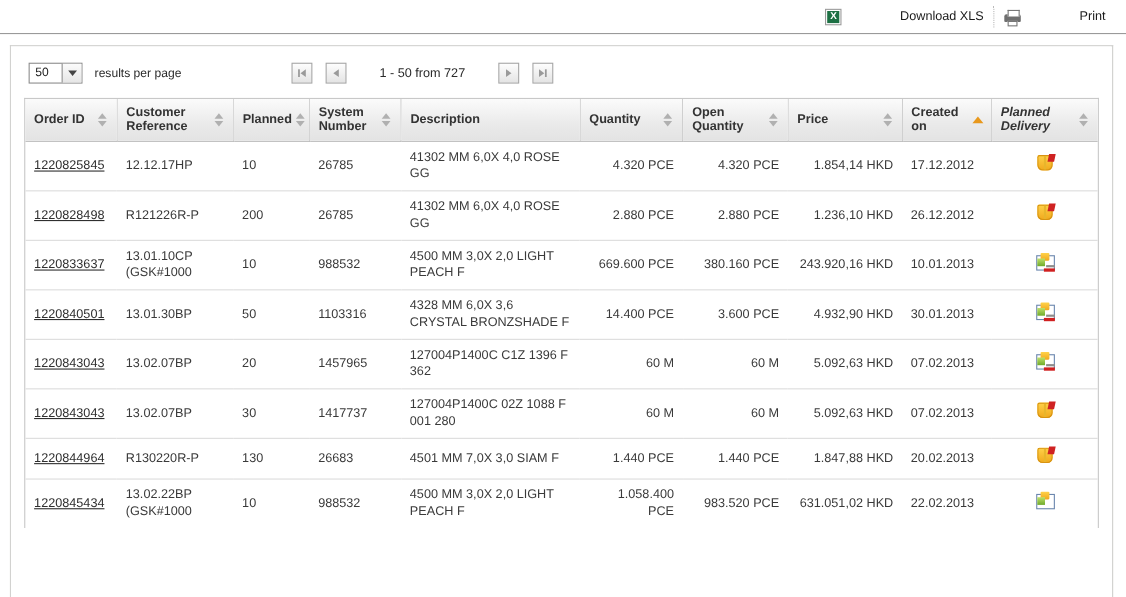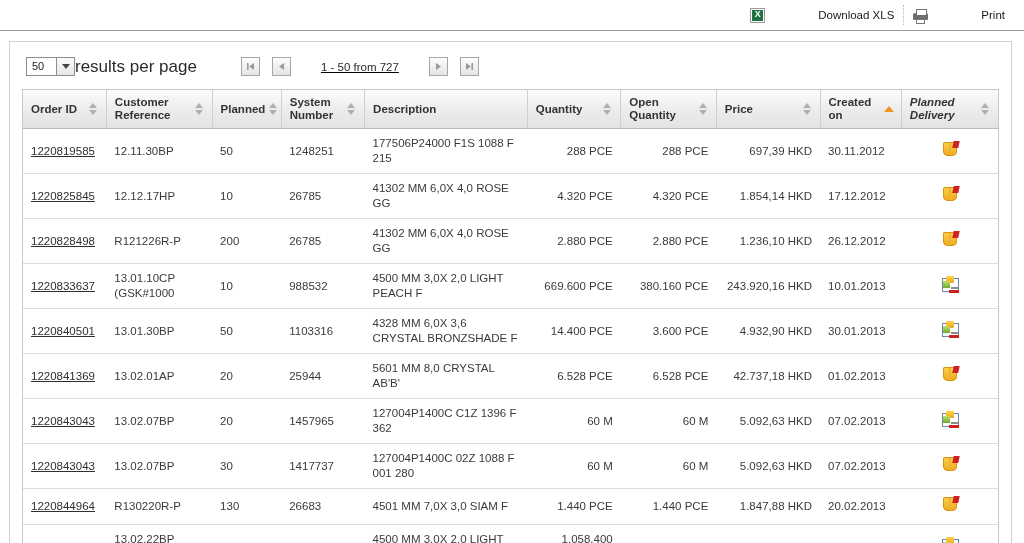--- a/index.html
+++ b/index.html
@@ -124,30 +124,30 @@
     position: relative;
   }
   .rpp-arrow::after {
     content: "";
     width: 0; height: 0;
     border-left: 4px solid transparent;
     border-right: 4px solid transparent;
     border-top: 5px solid #444;
   }
   .rpp-label {
-    font-size: 17px;
+    margin-left: 11px;
+    font-size: 11px;
     color: #2b2b2b;
   }
 
   .pager {
     display: flex;
     align-items: center;
     gap: 0px;
-    margin-left: 44px;
-    text-decoration: underline;
+    margin-left: 100px;
   }
   .pg-btn {
     width: 19px; height: 19px;
     border: 1px solid #a6a6a6;
     background: linear-gradient(#fdfdfd, #e4e4e4);
     display: flex; align-items: center; justify-content: center;
     cursor: pointer;
     color: #8f8f8f;
     font-size: 8px;
     line-height: 1;
@@ -428,32 +428,20 @@
                     <span class="sorter">
                       <span class="up"></span>
                       <span class="dn"></span>
                     </span>
                   </div>
                 </th>
               </tr>
           </thead>
           <tbody>
               <tr>
-                <td><span class="order-link">1220819585</span></td>
-                <td>12.11.30BP</td>
-                <td>50</td>
-                <td>1248251</td>
-                <td>177506P24000 F1S 1088 F 215</td>
-                <td class="num">288 PCE</td>
-                <td class="num">288 PCE</td>
-                <td class="num">697,39 HKD</td>
-                <td>30.11.2012</td>
-                <td class="ctr"><span class="dl-ico dl-box"><span class="mark"></span></span></td>
-              </tr>
-              <tr>
                 <td><span class="order-link">1220825845</span></td>
                 <td>12.12.17HP</td>
                 <td>10</td>
                 <td>26785</td>
                 <td>41302 MM 6,0X 4,0 ROSE GG</td>
                 <td class="num">4.320 PCE</td>
                 <td class="num">4.320 PCE</td>
                 <td class="num">1.854,14 HKD</td>
                 <td>17.12.2012</td>
                 <td class="ctr"><span class="dl-ico dl-box"><span class="mark"></span></span></td>
@@ -488,32 +476,20 @@
                 <td>50</td>
                 <td>1103316</td>
                 <td>4328 MM 6,0X 3,6 CRYSTAL BRONZSHADE F</td>
                 <td class="num">14.400 PCE</td>
                 <td class="num">3.600 PCE</td>
                 <td class="num">4.932,90 HKD</td>
                 <td>30.01.2013</td>
                 <td class="ctr"><span class="dl-ico dl-clip"><span class="pkg"></span><span class="bar2"></span><span class="bar"></span></span></td>
               </tr>
               <tr>
-                <td><span class="order-link">1220841369</span></td>
-                <td>13.02.01AP</td>
-                <td>20</td>
-                <td>25944</td>
-                <td>5601 MM 8,0 CRYSTAL AB'B'</td>
-                <td class="num">6.528 PCE</td>
-                <td class="num">6.528 PCE</td>
-                <td class="num">42.737,18 HKD</td>
-                <td>01.02.2013</td>
-                <td class="ctr"><span class="dl-ico dl-box"><span class="mark"></span></span></td>
-              </tr>
-              <tr>
                 <td><span class="order-link">1220843043</span></td>
                 <td>13.02.07BP</td>
                 <td>20</td>
                 <td>1457965</td>
                 <td>127004P1400C C1Z 1396 F 362</td>
                 <td class="num">60 M</td>
                 <td class="num">60 M</td>
                 <td class="num">5.092,63 HKD</td>
                 <td>07.02.2013</td>
                 <td class="ctr"><span class="dl-ico dl-clip"><span class="pkg"></span><span class="bar2"></span><span class="bar"></span></span></td>

